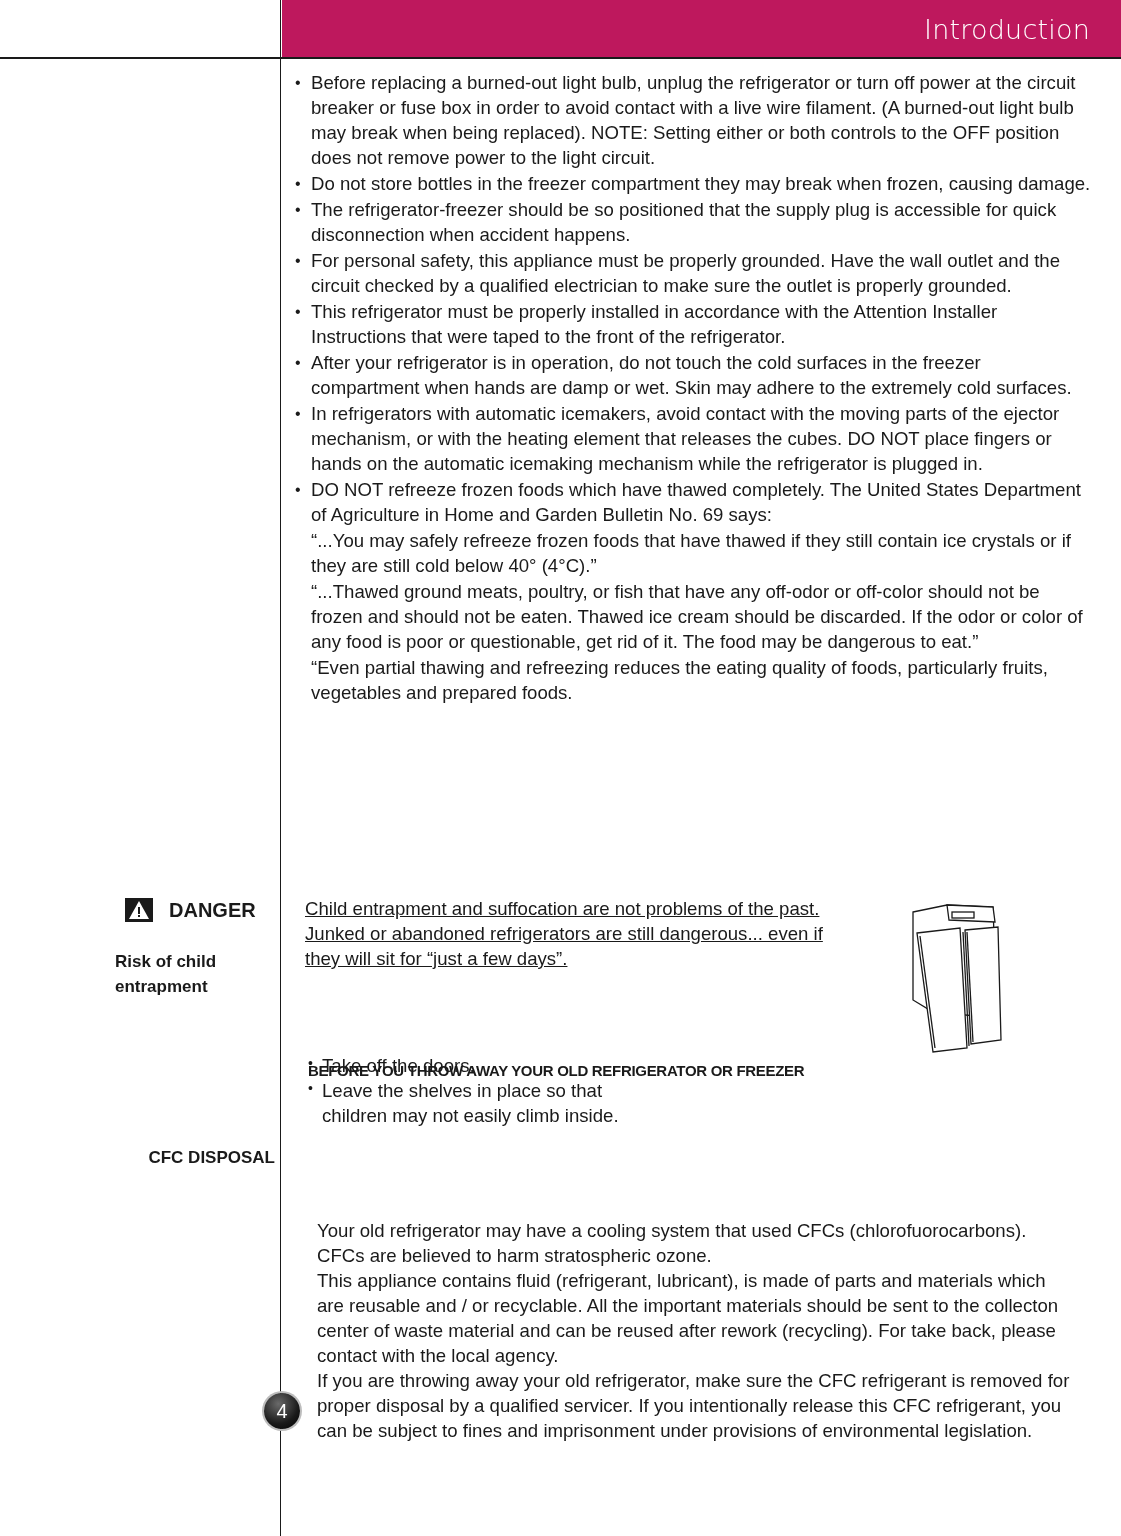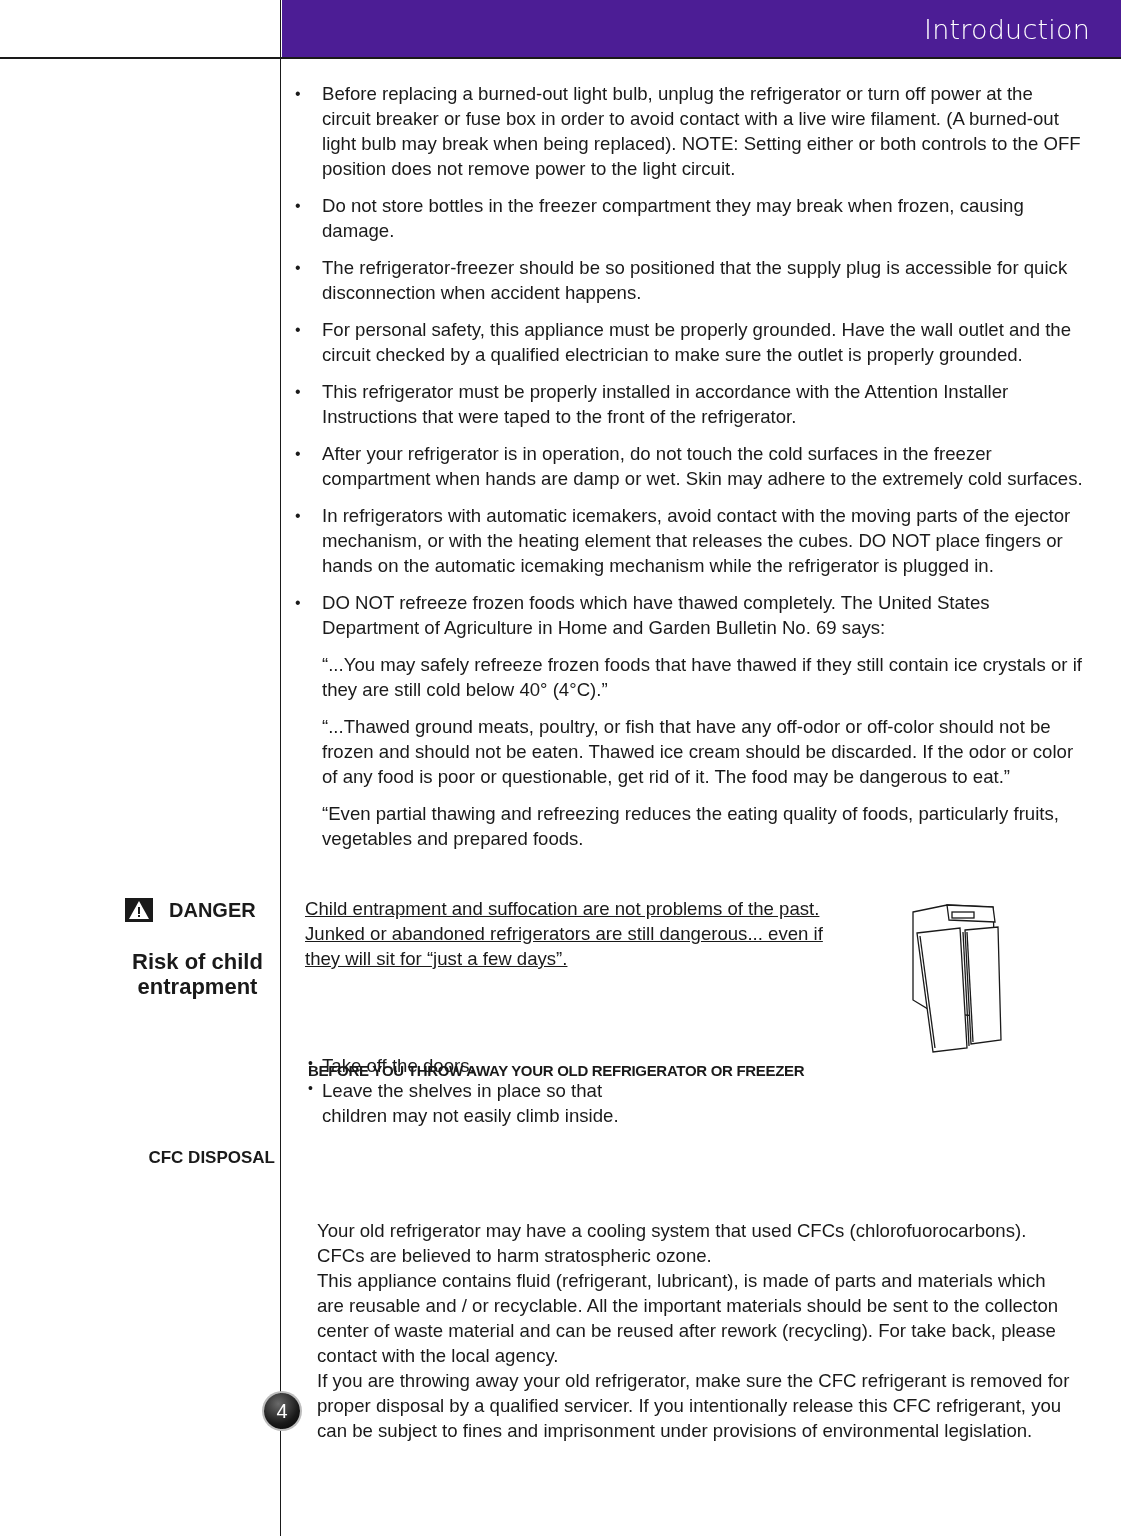--- a/index.html
+++ b/index.html
@@ -1,32 +1,32 @@
 <!DOCTYPE html>
 <html><head>
 <meta charset="utf-8">
 <style>
   html, body { margin: 0; padding: 0; background: #ffffff; }
   body { width: 1121px; height: 1536px; position: relative; overflow: hidden;
          font-family: "Liberation Sans", sans-serif; color: #1a1a1a; }
-  .header-band { position: absolute; left: 282px; top: 0; width: 839px; height: 57px; background: #4c1d95; }
+  .header-band { position: absolute; left: 282px; top: 0; width: 839px; height: 57px; background: #be185d; }
   .header-title { position: absolute; right: 31px; top: 14px; font-family: "DejaVu Sans", sans-serif;
                   font-size: 27px; font-weight: 300; color: #ffffff; letter-spacing: 0.2px; }
   .header-rule { position: absolute; left: 0; top: 57px; width: 1121px; height: 2px; background: #1a1a1a; }
   .vline { position: absolute; left: 280px; top: 0; width: 1px; height: 1536px; background: #1a1a1a; }
 
   .text { font-size: 18.6px; line-height: 25px; }
   .bullets { position: absolute; left: 295px; top: 69px; width: 800px; margin: 0; padding: 0; list-style: none; }
   .bullets li { position: relative; padding-left: 15px; }
   .bullets li .dot { position: absolute; left: 0; top: 0; font-size: 16px; }
-  .bullets p { margin: 12px; }
+  .bullets p { margin: 1px; }
 
   .danger-label { position: absolute; left: 125px; top: 898px; font-size: 20px; font-weight: bold; display: flex; align-items: center; gap: 16px; }
   .warn-box { width: 28px; height: 24px; background: #1a1a1a; display: inline-flex; align-items: center; justify-content: center; }
-  .risk-label { position: absolute; left: 115px; top: 949px; width: 165px; text-align: center; font-size: 22px; font-weight: bold; line-height: 25px; }
+  .risk-label { position: absolute; left: 115px; top: 949px; width: 165px; font-size: 17px; font-weight: bold; line-height: 25px; }
   .child-text { position: absolute; left: 305px; top: 896px; width: 520px; text-decoration: underline; }
 
   .fridge { position: absolute; left: 905px; top: 900px; width: 110px; height: 160px; }
 
   .before-heading { position: absolute; left: 308px; top: 1062px; font-size: 15px; font-weight: bold; letter-spacing: -0.3px; }
   .before-list { position: absolute; left: 308px; top: 1053px; margin: 0; padding: 0; list-style: none; }
   .before-list li { position: relative; padding-left: 14px; }
   .before-list li .dot { position: absolute; left: 0; top: -2px; font-size: 14px; }
 
   .cfc-label { position: absolute; left: 0; top: 1148px; width: 275px; text-align: right; font-size: 17px; font-weight: bold; }

